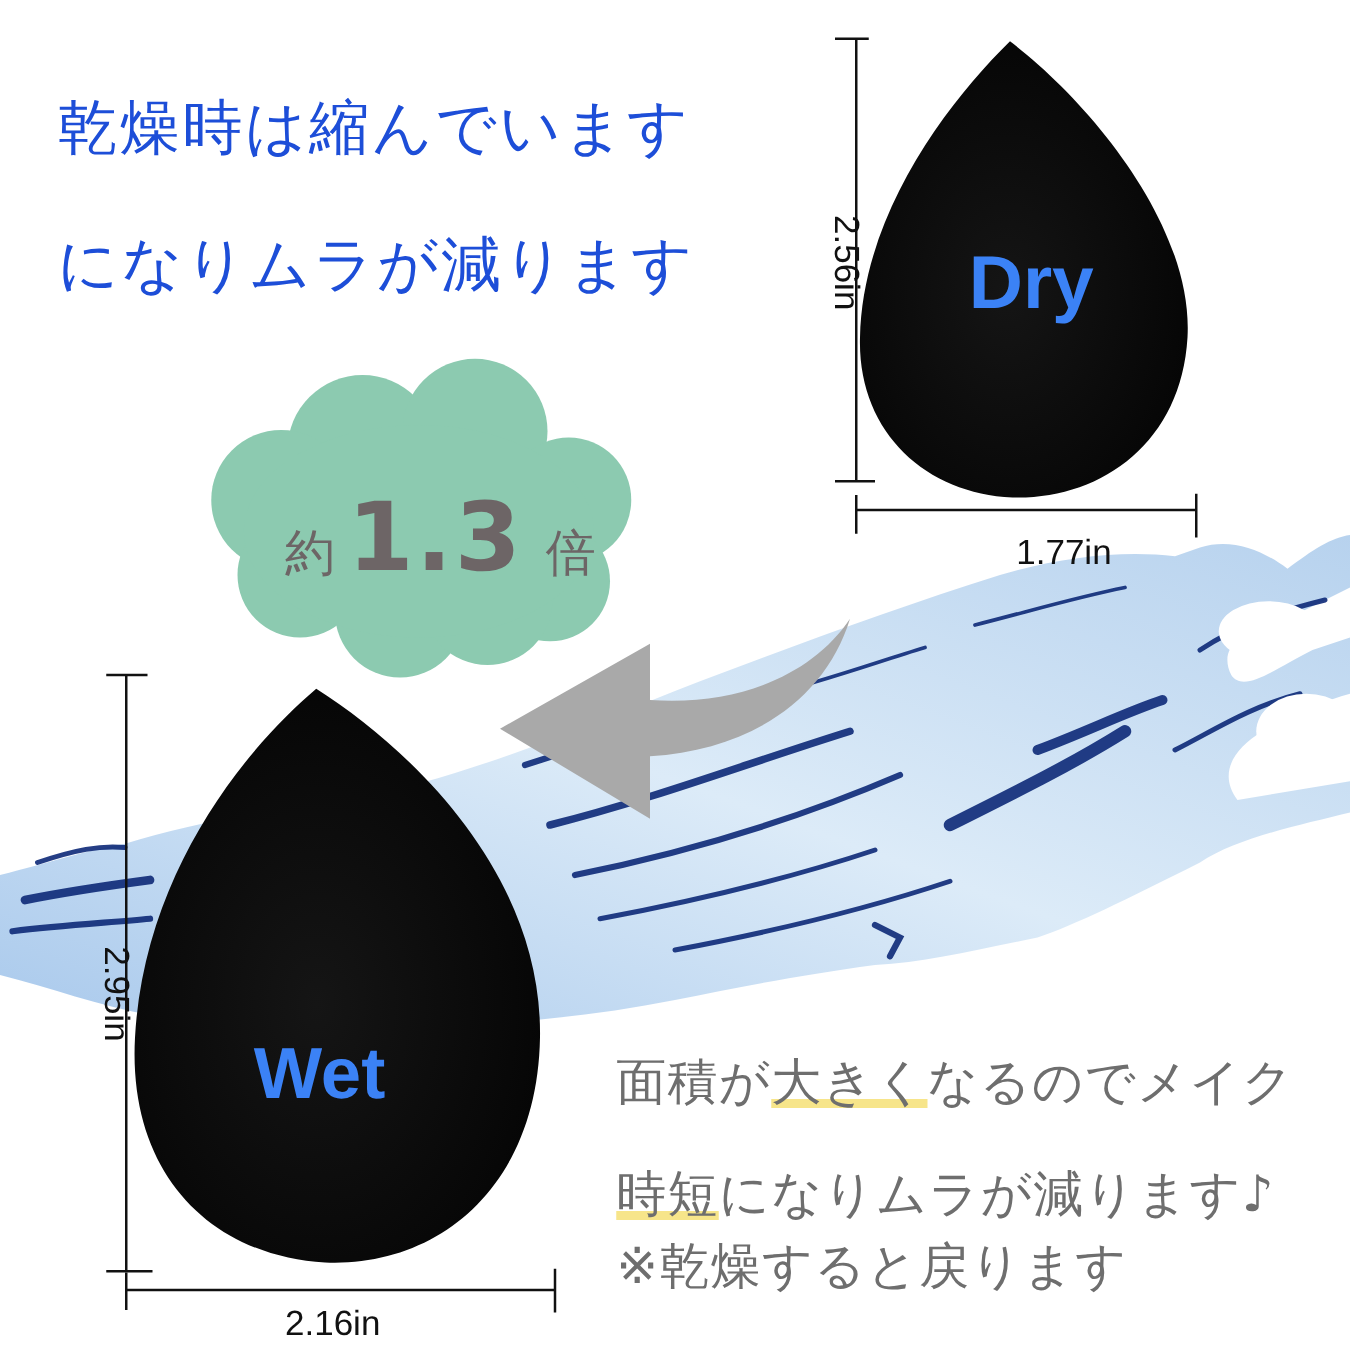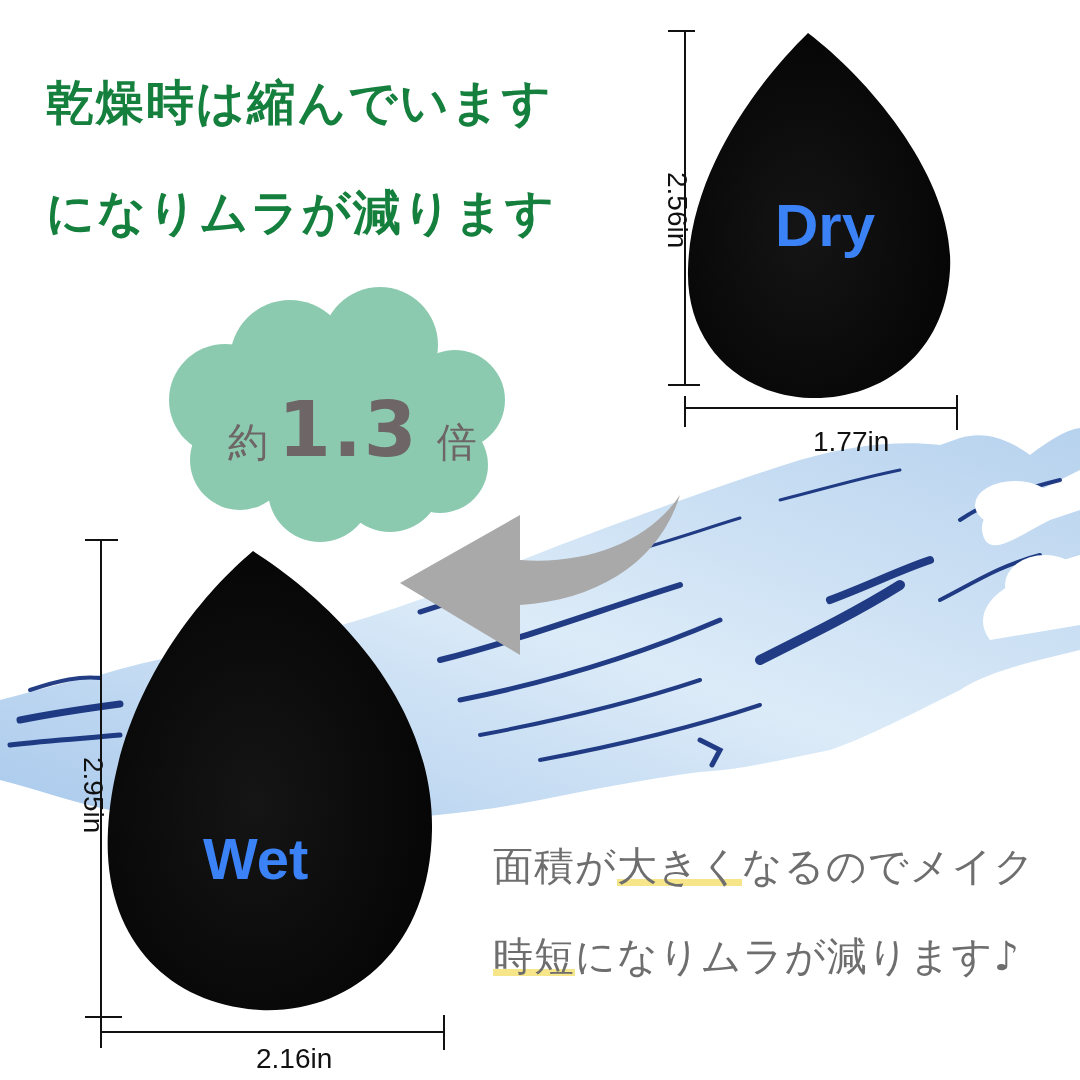--- a/index.html
+++ b/index.html
@@ -15,24 +15,24 @@
       font-family: "DejaVu Sans", "Liberation Sans", sans-serif;
     }
     .canvas {
       position: absolute;
       left: 0; top: 0;
       width: 1080px; height: 1080px;
     }
     .heading {
       position: absolute;
       left: 46px;
-      color: #15803d;
+      color: #1d4ed8;
       font-size: 48px;
       letter-spacing: 2px;
-      font-weight: 700;
+      font-weight: 400;
       white-space: nowrap;
       line-height: 1;
     }
     .heading-1 { top: 78px; }
     .heading-2 { top: 188px; }
 
     
     .badge-text {
       position: absolute;
       left: 228px;
@@ -194,22 +194,23 @@
     <span class="badge-value">1.3</span>
     <span class="badge-suffix">倍</span>
   </div>
 
   <div class="sponge-label dry-label">Dry</div>
   <div class="dim-label dim-vertical" style="left:691px; top:172px;">2.56in</div>
   <div class="dim-label" style="left:813px; top:428px;">1.77in</div>
 
   <div class="sponge-label wet-label">Wet</div>
   <div class="dim-label dim-vertical" style="left:107px; top:757px;">2.95in</div>
-  <div class="dim-label" style="left:228px; top:1045px;margin-left:28px;">2.16in</div>
+  <div class="dim-label" style="left:228px; top:1045px;">2.16in</div>
 
   <div class="caption caption-1">
     <span>面積が</span><span class="hl">大きく</span><span>なるのでメイク</span>
   </div>
   <div class="caption caption-2">
     <span class="hl">時短</span><span>になりムラが減ります♪</span>
   </div>
+  <div class="caption caption-3">※乾燥すると戻ります</div>
 
 </div>
 
 </body></html>

